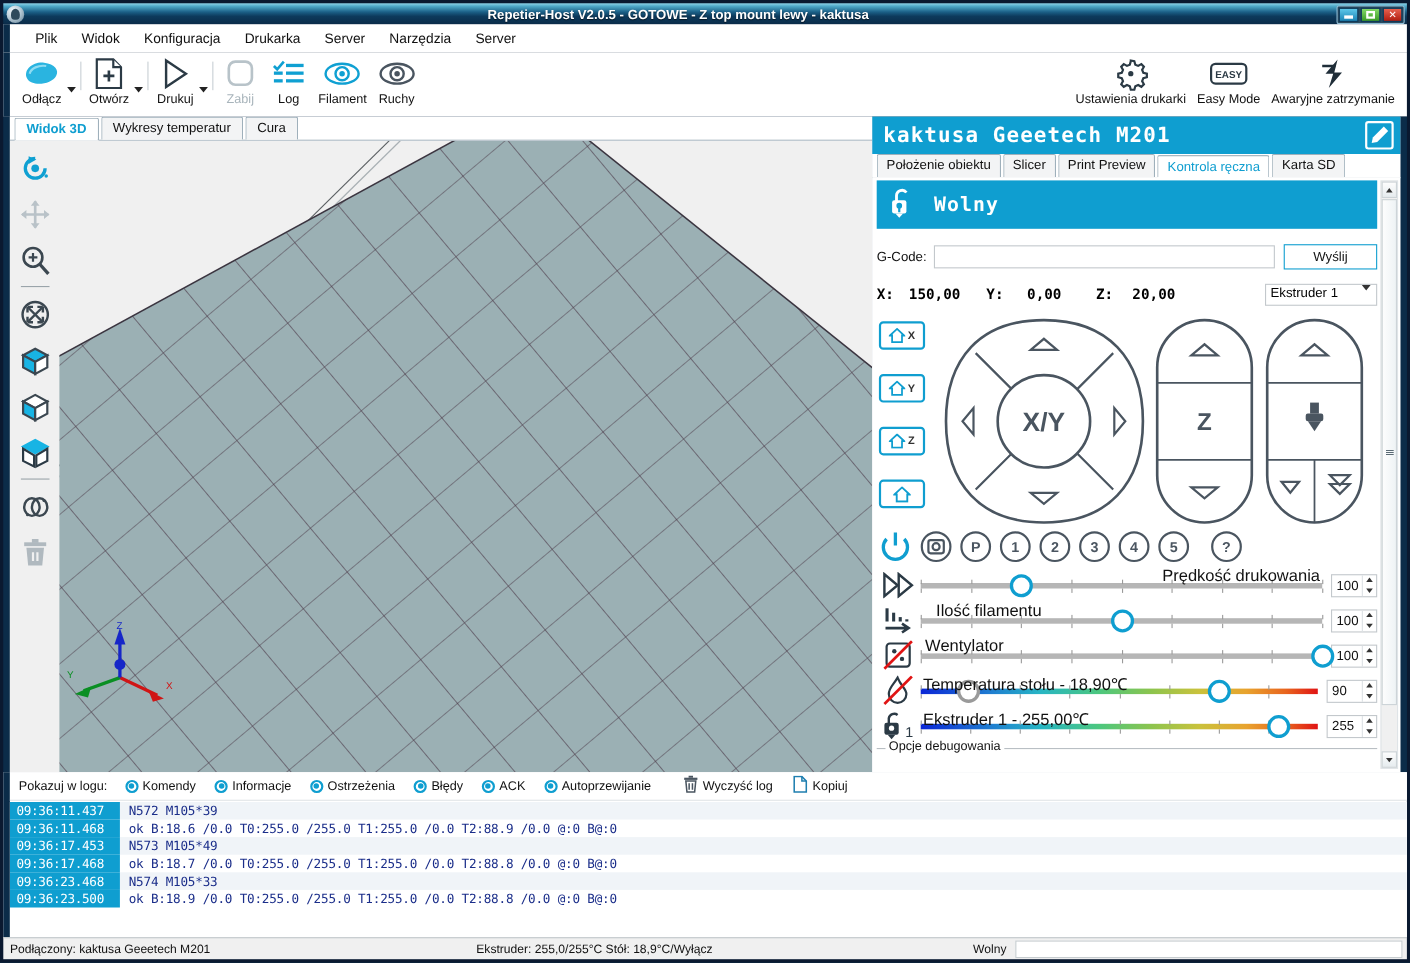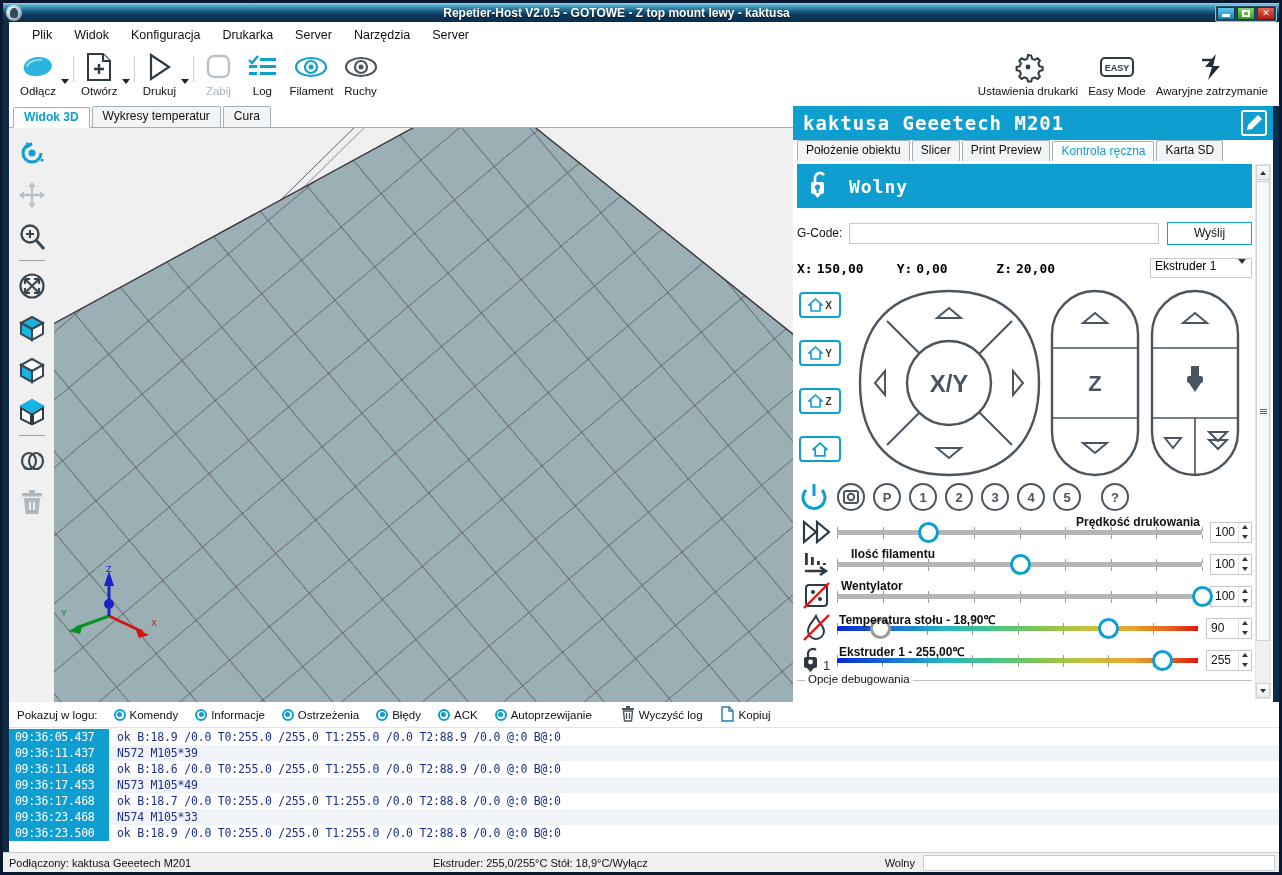--- a/index.html
+++ b/index.html
@@ -121,21 +121,21 @@
   .gcoderow{ display:flex; align-items:center; margin-top:14px; height:22px; }
   .gcoderow label{ font-size:12px; color:#111; width:52px; }
   #gcodeinput{ flex:1; height:21px; border:1px solid #c3c8cc; background:#fff;
                font-size:12px; padding:0 4px; }
   #sendbtn{ width:85px; height:23px; margin-left:8px; border:1px solid #0f9ed0;
             background:#fff; font-size:12px; color:#111; }
 
   .coordrow{ display:flex; align-items:center; margin-top:14px;
              font-family:"DejaVu Sans Mono", monospace; font-weight:bold; font-size:13px; }
   .coordrow .ax{ margin-right:4px; }
-  .coordrow .cv{ display:inline-block; width:66px; text-align:left; margin-right:14px; }
+  .coordrow .cv{ display:inline-block; width:66px; text-align:center; margin-right:14px; }
   #extrudersel{ margin-left:auto; width:102px; height:20px; border:1px solid #c3c8cc;
                 background:#fff; display:flex; align-items:flex-start; font-family:"Liberation Sans",sans-serif;
                 font-weight:normal; font-size:12px; padding-left:4px; }
   #extrudersel .dc{ margin-left:auto; margin-right:5px; width:0;height:0;
                     border-left:4px solid transparent;border-right:4px solid transparent;
                     border-top:5px solid #333; }
 
   
   #jogarea{ position:relative; height:190px; margin-top:10px; }
   .homebtn{ position:absolute; left:2px; width:42px; height:26px;
@@ -152,21 +152,21 @@
   .sliderrow{ display:flex; align-items:center; height:32px; }
   .srowicon{ width:40px; display:flex; align-items:center; justify-content:center; }
   .strack{ position:relative; flex:1; height:28px; }
   .sline{ position:absolute; left:0; right:0; top:12px; height:5px; background:#b6b6b6;}
   .sline.temp{ background:linear-gradient(to right,#0b26d6 0%,#1f7fd0 18%,#27b5c4 30%,#4cc77e 45%,#8cc44e 58%,#c9c23c 70%,#e8a32e 82%,#e8641e 92%,#e01414 100%); }
   .stick{ position:absolute; top:9px; width:1px; height:4px; background:#9a9a9a; }
   .stick.b{ top:17px; }
   .sknob{ position:absolute; top:4px; width:21px; height:21px; border-radius:50%;
           border:3px solid #0f9ed0; background:#fff; margin-left:-10px; }
   .sknob.gray{ border-color:#9a9a9a; }
-  .slabel{ position:absolute; top:-3px; font-size:12px; font-weight:bold; color:#111;
+  .slabel{ position:absolute; top:-3px; font-size:15px; font-weight:normal; color:#111;
            white-space:nowrap; }
   .spin{ width:42px; height:21px; border:1px solid #c3c8cc; background:#fff;
          display:flex; align-items:center; margin-left:8px; }
   .spin .sv{ flex:1; font-size:12px; padding-left:4px; color:#111; }
   .spin .arrows{ width:13px; height:19px; border-left:1px solid #dde2e5;
                  display:flex; flex-direction:column; }
   .spin .arrows div{ flex:1; display:flex;align-items:center;justify-content:center; }
   .upa{ width:0;height:0;border-left:3px solid transparent;border-right:3px solid transparent;
         border-bottom:4px solid #333; }
   .dna{ width:0;height:0;border-left:3px solid transparent;border-right:3px solid transparent;
@@ -924,24 +924,20 @@
           <svg width="15" height="16" viewBox="0 0 15 16">
             <path d="M2 1 h7 l4 4 v10 h-11 z" fill="#fff" stroke="#1f7fb0" stroke-width="1.4"></path>
             <path d="M9 1 v4 h4" fill="none" stroke="#1f7fb0" stroke-width="1.4"></path>
           </svg>
         </span>
         <span>Kopiuj</span>
       </span>
     </div>
 
     <div id="logbody">
-      <div class="logrow">
-        <span class="ts">09:36:05.437</span>
-        <span class="msg">ok B:18.9 /0.0 T0:255.0 /255.0 T1:255.0 /0.0 T2:88.9 /0.0 @:0 B@:0</span>
-      </div>
       <div class="logrow alt">
         <span class="ts">09:36:11.437</span>
         <span class="msg">N572 M105*39</span>
       </div>
       <div class="logrow">
         <span class="ts">09:36:11.468</span>
         <span class="msg">ok B:18.6 /0.0 T0:255.0 /255.0 T1:255.0 /0.0 T2:88.9 /0.0 @:0 B@:0</span>
       </div>
       <div class="logrow alt">
         <span class="ts">09:36:17.453</span>

